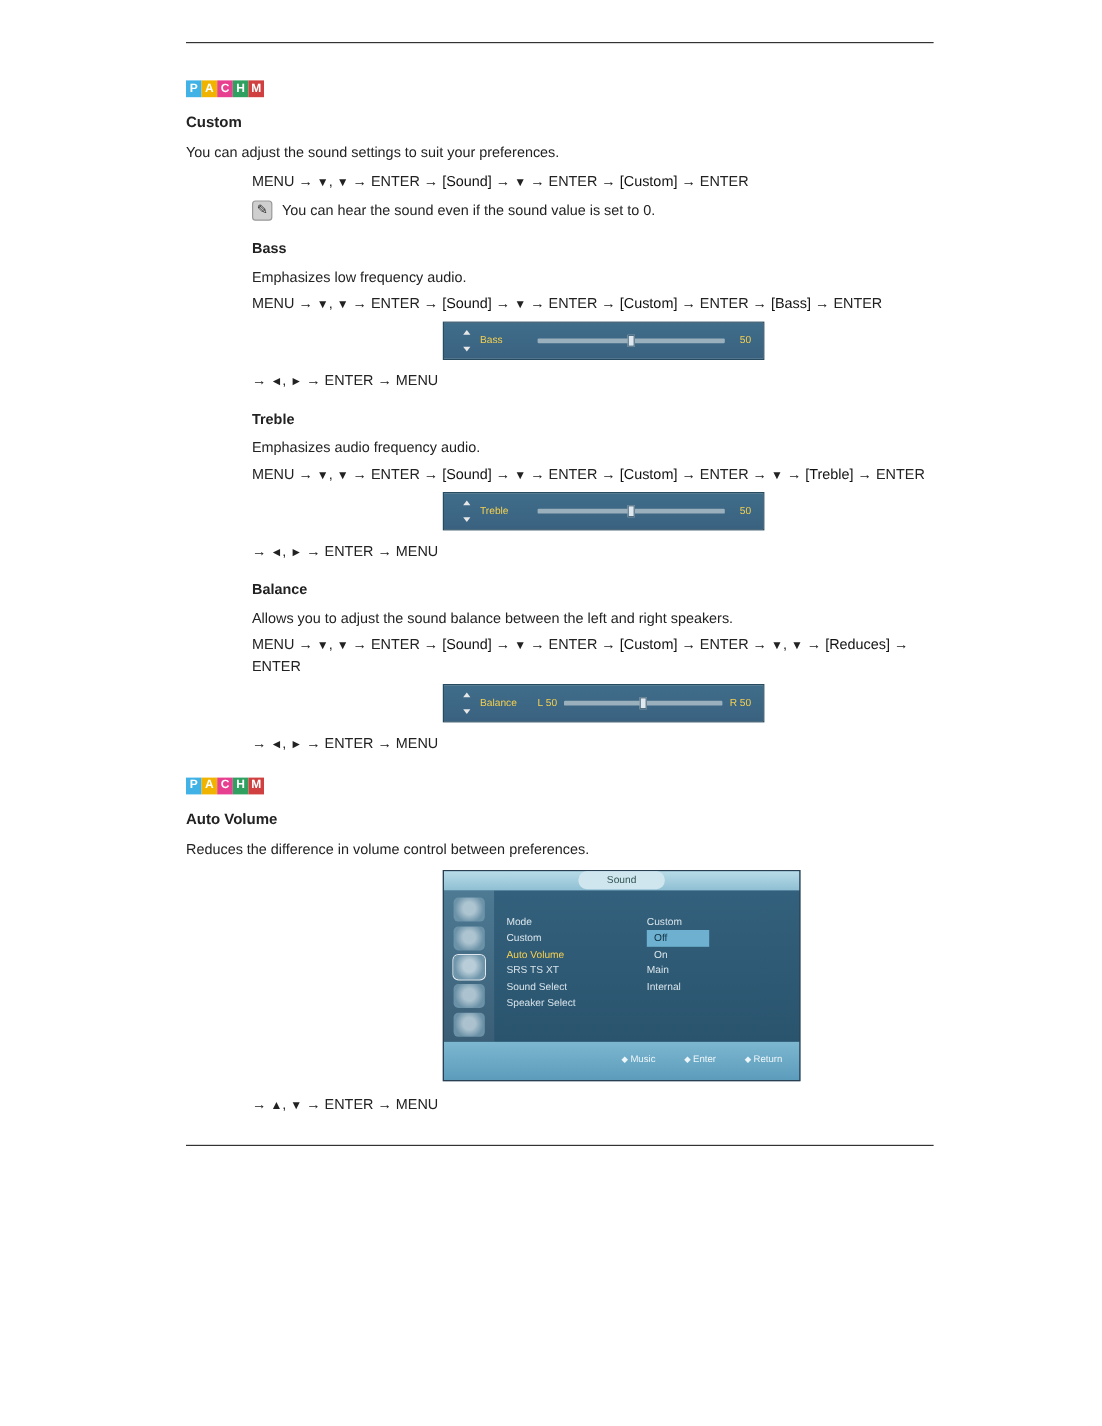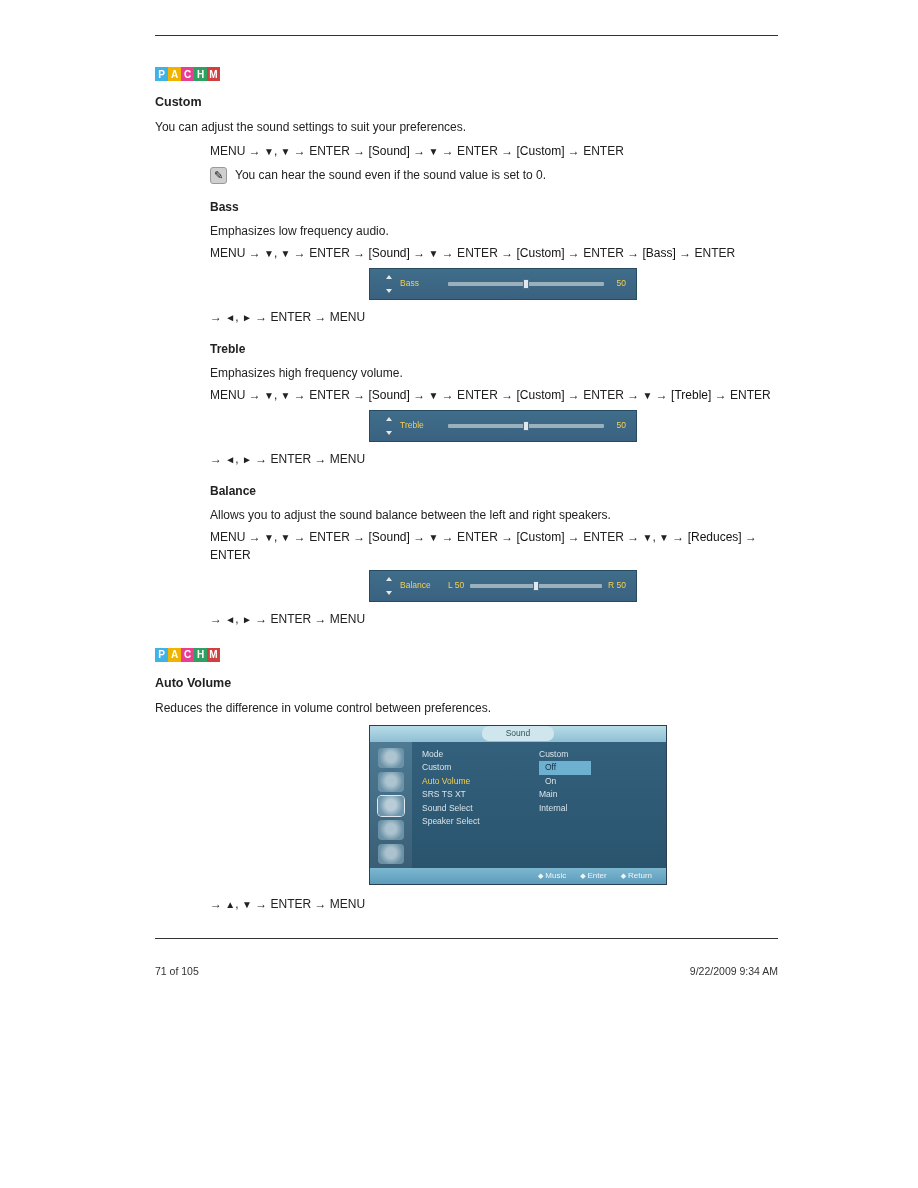--- a/index.html
+++ b/index.html
@@ -30,26 +30,26 @@
   .tri-up, .tri-down { position: absolute; left: 16px; width: 0; height: 0; border-left: 3px solid transparent; border-right: 3px solid transparent; }
   .tri-up { top: 6px; border-bottom: 4px solid #e8e8e8; }
   .tri-down { bottom: 6px; border-top: 4px solid #e8e8e8; }
   .osd { width: 298px; margin: 8px 0 10px 214px; border: 1px solid #2a4052; background: #2a5676; }
   .osd-head { height: 16px; background: linear-gradient(#b8dce8,#8fbfd3); position: relative; display: flex; align-items: center; justify-content: center; }
   .osd-title { background: #cfe6ee; font-size: 8.5px; color: #355; padding: 1px 24px; border-radius: 7px; }
   .osd-body { display: flex; }
   .osd-side { width: 42px; background: linear-gradient(#4e7a94,#3a5e76); display: flex; flex-direction: column; align-items: center; gap: 4px; padding: 6px 0 4px; }
   .osd-ic { width: 26px; height: 20px; background: radial-gradient(circle at 50% 45%, #b8cdd8 30%, #6f96ab 70%); border-radius: 4px; opacity: .9; }
   .osd-ic.active { box-shadow: 0 0 0 1px #dfe8ee; opacity: 1; }
-  .osd-main { flex: 1; padding: 6px 10px 8px 10px; display: flex; background: linear-gradient(#33607c,#2a546e); }
+  .osd-main { flex: 1; padding: 20px 10px 8px 10px; display: flex; background: linear-gradient(#33607c,#2a546e); }
   .osd-col { flex: 1; font-size: 8.5px; color: #d8e4ea; line-height: 1.6; }
   .osd-hi { color: #f5d050; }
   .osd-select { background: #6db0d0; color: #103040; padding: 0 6px; display: inline-block; min-width: 52px; }
   .osd-select.below { background: transparent; color: #d8e4ea; }
-  .osd-foot { height: 16px; background: linear-gradient(#7db7d0,#5c9cbb); display: flex; align-items: center; justify-content: flex-end; gap: 14px; padding: 0 14px; font-size: 8px; color: #eef6f9; }
+  .osd-foot { height: 32px; background: linear-gradient(#7db7d0,#5c9cbb); display: flex; align-items: center; justify-content: flex-end; gap: 24px; padding: 0 14px; font-size: 8px; color: #eef6f9; }
   .osd-foot span::before { content: "◆ "; font-size: 7px; }
   .footer-row { display: flex; justify-content: space-between; margin-top: 25px; font-size: 10.5px; color: #333; }
   .block { margin-bottom: 6px; }
   .spacer { height: 10px; }
 </style>
 </head>
 <body>
 
 <div class="page">
   <hr class="hr hr-top">
@@ -83,21 +83,21 @@
     <span class="tri-down"></span>
     <span class="label">Bass</span>
     <div class="slider-track">
         <div class="slider-thumb"></div>
       </div>
     <span class="val">50</span>
   </div>
   <div class="step"><span>→ </span><span class="arr">◄</span>, <span class="arr">►</span><span> → ENTER → MENU</span></div>
 
   <div class="sub">Treble</div>
-  <div class="step">Emphasizes high frequency volume.</div>
+  <div class="step">Emphasizes audio frequency audio.</div>
   <div class="step">
     <span>MENU → </span><span class="arr">▼</span>, <span class="arr">▼</span><span> → ENTER → </span><b>[Sound]</b><span> → </span><span class="arr">▼</span> → ENTER → <b>[Custom]</b><span> → ENTER → </span><span class="arr">▼</span> → <b>[Treble]</b><span> → ENTER</span>
   </div>
   <div class="slider-panel">
     <span class="tri-up"></span>
     <span class="tri-down"></span>
     <span class="label">Treble</span>
     <div class="slider-track">
         <div class="slider-thumb"></div>
       </div>
@@ -170,17 +170,13 @@
         <span>Music</span>
         <span>Enter</span>
         <span>Return</span>
       </div>
     </div>
 
     <div class="step"><span>→ </span><span class="arr">▲</span>, <span class="arr">▼</span><span> → ENTER → MENU</span></div>
   </div>
 
   <hr class="hr hr-bot">
-  <div class="footer-row">
-    <span>71 of 105</span>
-    <span>9/22/2009 9:34 AM</span>
-  </div>
 </div>
 
 </body></html>

